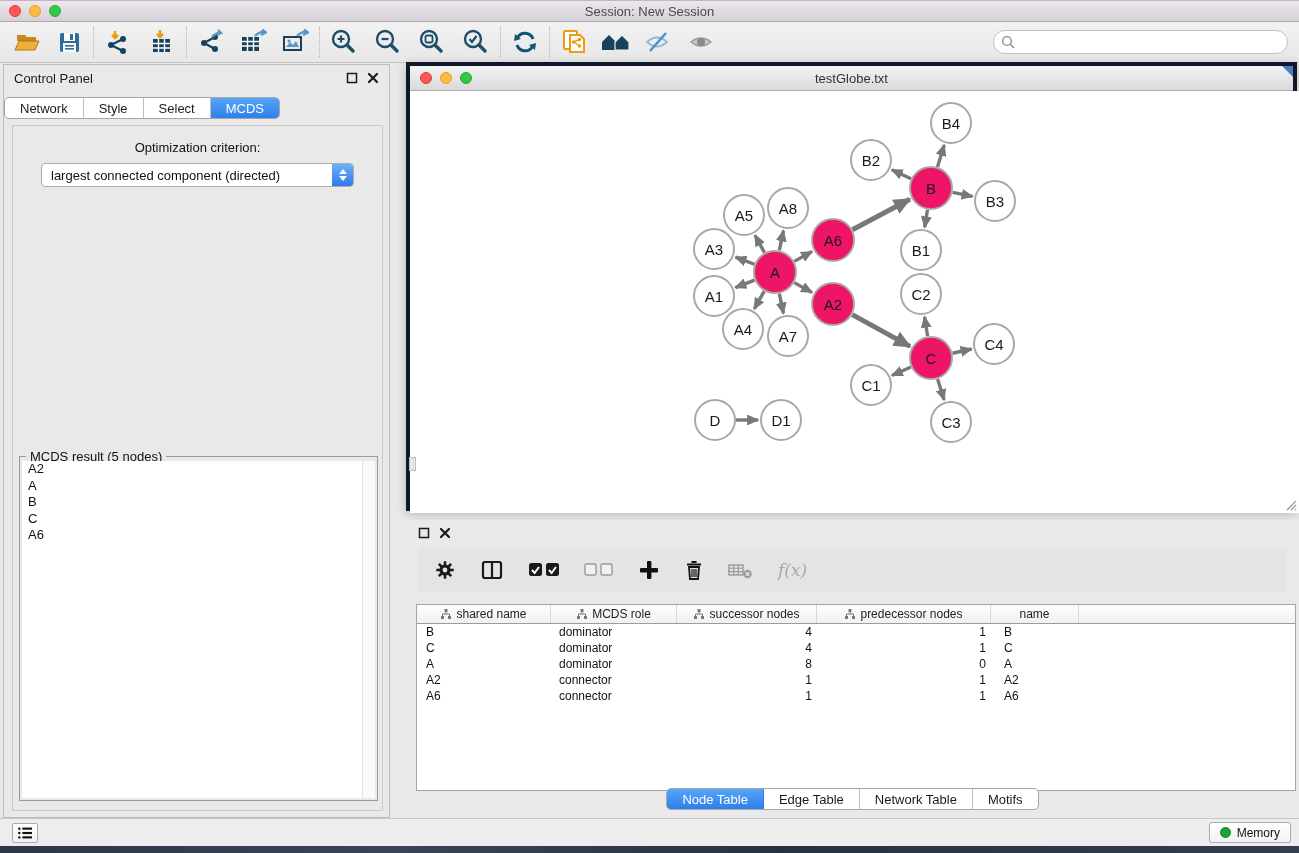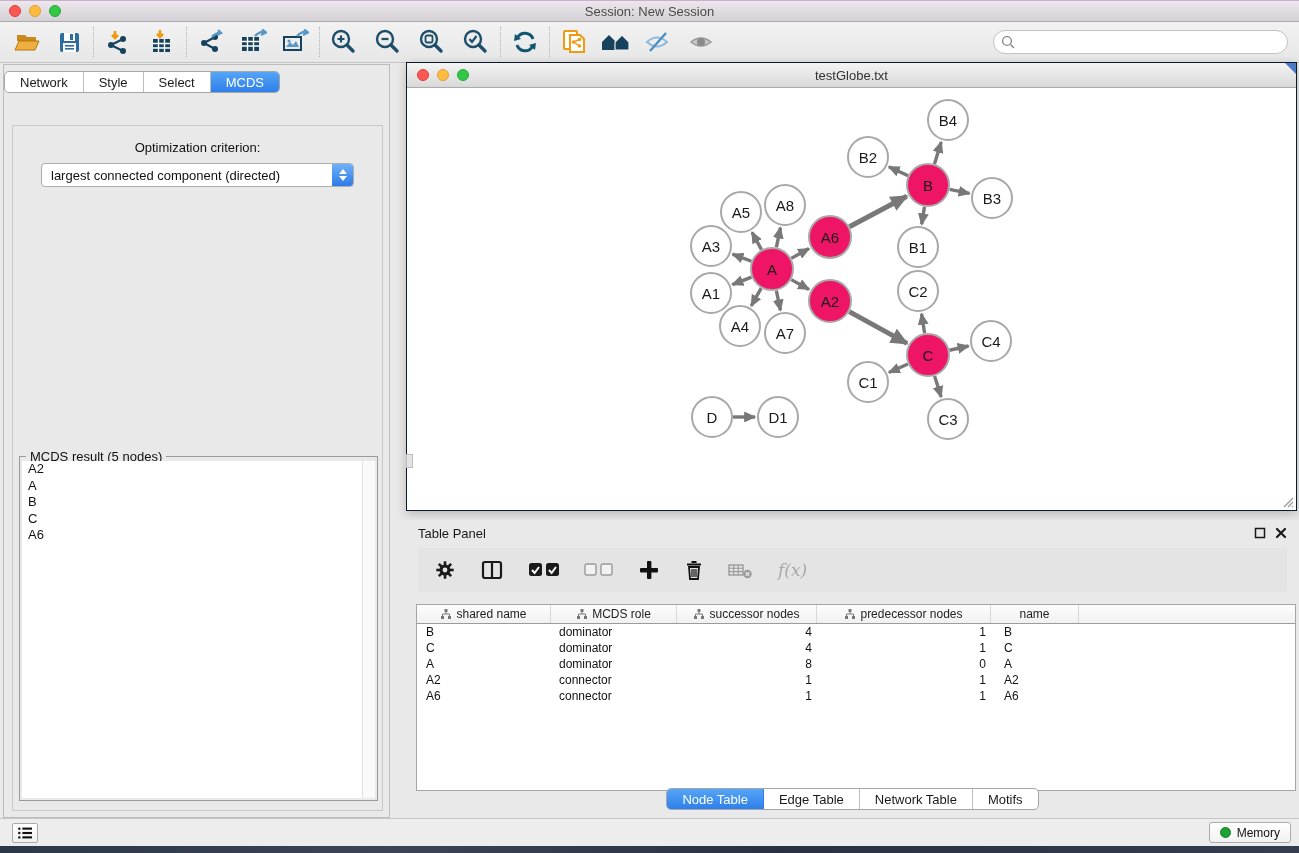--- a/index.html
+++ b/index.html
@@ -61,21 +61,21 @@
   .pbtn{height:23px;padding:0 17px;font-size:13px;color:#111;background:linear-gradient(#fff,#F1F1F1);
     border:1px solid #B9B9B9;border-radius:5px;line-height:21px;cursor:default;}
   .result-box{position:absolute;left:6px;top:330px;width:359px;height:345px;border:1px solid #9A9A9A;}
   .result-legend{position:absolute;left:6px;top:-8px;background:var(--panel-bg);padding:0 4px;font-size:13px;color:#111;}
   .result-list{position:absolute;left:2px;top:4px;right:2px;bottom:2px;background:#fff;overflow:hidden;}
   .result-scroll{position:absolute;right:0;top:0;bottom:0;width:13px;background:#FAFAFA;border-left:1px solid #E2E2E2;}
   .result-item{font-size:13px;color:#111;line-height:16.5px;padding-left:6px;}
 
   
   .net-window{position:absolute;left:406px;top:62px;width:891px;height:449px;background:#000000;
-    border:1px solid #0f172a;box-shadow:0 3px 10px rgba(0,0,0,0.22);}
+    border:4px solid #0f172a;box-shadow:0 3px 10px rgba(0,0,0,0.22);}
   .net-titlebar{position:relative;height:25px;background:linear-gradient(#F4F4F4,#D9D9D9);border-bottom:1px solid #ABABAB;
     display:flex;align-items:center;}
   .net-titlebar .lights{margin-left:10px;}
   .net-titlebar .light{width:12px;height:12px;}
   .net-titlebar .ntitle{position:absolute;left:0;right:0;text-align:center;font-size:13px;color:#333;}
   .corner-tri{position:absolute;right:0;top:0;width:0;height:0;border-left:11px solid transparent;border-top:11px solid #4D7CC7;}
   .net-canvas{position:relative;width:889px;height:422px;background:#fff;}
   .edge-handle{position:absolute;left:-1px;top:366px;width:7px;height:14px;background:#E4E4E4;border:1px solid #BDBDBD;}
   .resize-grip{position:absolute;right:2px;bottom:2px;}
 
@@ -266,20 +266,31 @@
     <div class="search-wrap">
       <input type="text" placeholder="" style="">
       <svg class="mag" width="14" height="14" viewBox="0 0 14 14">
         <circle cx="6" cy="6" r="4.4" stroke="#8A8A8A" stroke-width="1.4" fill="none"></circle>
         <path d="M9.5 9.5 L13 13" stroke="#8A8A8A" stroke-width="1.4"></path>
       </svg>
     </div>
   </div>
 
   <div class="control-panel">
+    <div class="panel-head">
+      <span class="ptitle">Control Panel</span>
+      <span class="win-ctls">
+        <svg width="12" height="12" viewBox="0 0 12 12">
+          <rect x="1.5" y="1.5" width="9" height="9" fill="none" stroke="#1a1a1a" stroke-width="1.5"></rect>
+        </svg>
+        <svg width="12" height="12" viewBox="0 0 12 12">
+          <path d="M2 2 L10 10 M10 2 L2 10" stroke="#1a1a1a" stroke-width="2.2" stroke-linecap="round"></path>
+        </svg>
+      </span>
+    </div>
     <div class="ctabs-row">
       <div class="seg">
         <span class="seg-item">Network</span>
         <span class="seg-item">Style</span>
         <span class="seg-item">Select</span>
         <span class="seg-item active">MCDS</span>
       </div>
     </div>
     <div class="cp-inner">
       <div class="opt-label">Optimization criterion:</div>
@@ -385,21 +396,20 @@
         </svg>
       <span class="edge-handle"></span>
       <svg class="resize-grip" width="14" height="14" viewBox="0 0 14 14">
         <path d="M13 4 L4 13 M13 8 L8 13 M13 12 L12 13" stroke="#9A9A9A" stroke-width="1.3"></path>
       </svg>
     </div>
   </div>
 
   <div class="table-panel">
     <div class="tp-head">
-      <span class="ptitle">Table Panel</span>
       <span class="win-ctls">
         <svg width="12" height="12" viewBox="0 0 12 12">
           <rect x="1.5" y="1.5" width="9" height="9" fill="none" stroke="#1a1a1a" stroke-width="1.5"></rect>
         </svg>
         <svg width="12" height="12" viewBox="0 0 12 12">
           <path d="M2 2 L10 10 M10 2 L2 10" stroke="#1a1a1a" stroke-width="2.2" stroke-linecap="round"></path>
         </svg>
       </span>
     </div>
     <div class="tp-toolbar">

